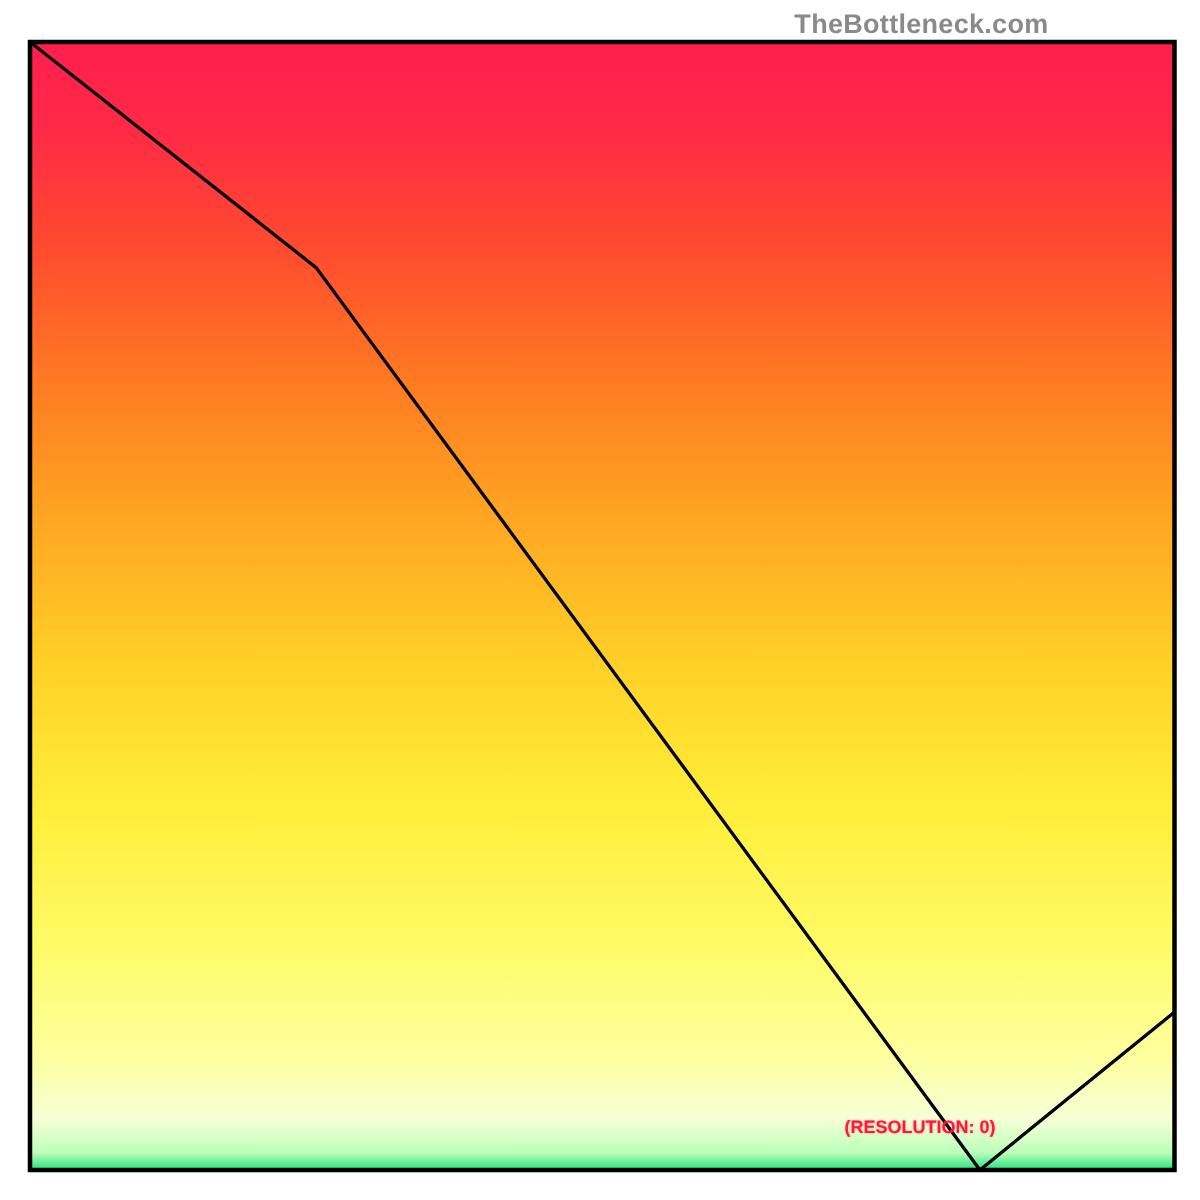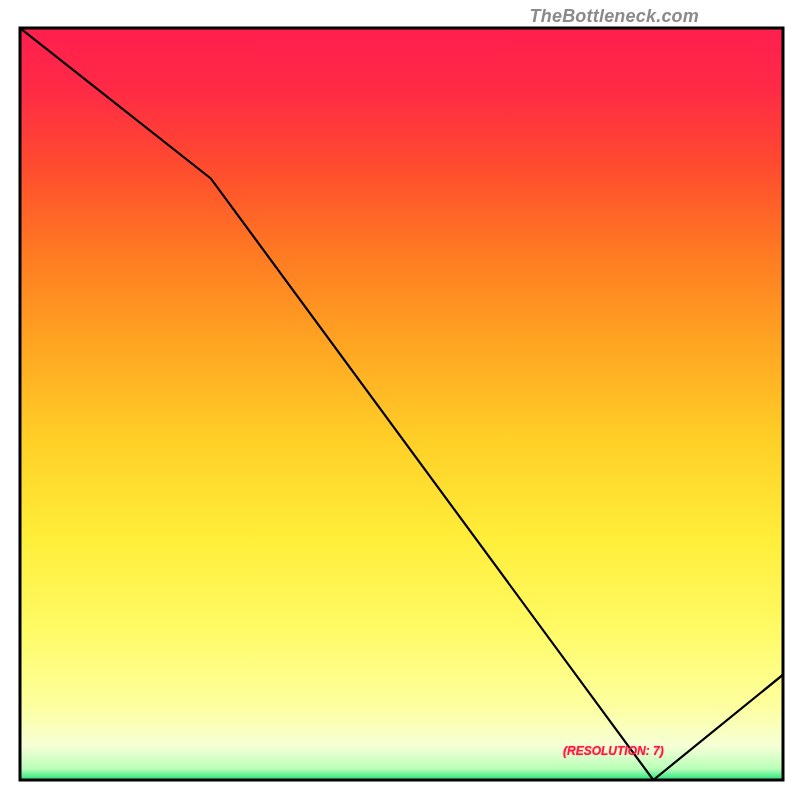--- a/index.html
+++ b/index.html
@@ -7,21 +7,20 @@
     padding: 0;
     width: 800px;
     height: 800px;
     background: #ffffff;
     overflow: hidden;
   }
   .stage {
     position: relative;
     width: 717px;
     height: 800px;
-    font-style: italic;
   }
   .attribution {
     position: absolute;
     top: 6px;
     right: 18px;
     font-family: Arial, Helvetica, sans-serif;
     font-size: 18px;
     font-weight: 700;
     color: #8a8a8a;
     letter-spacing: 0.2px;
@@ -76,15 +75,15 @@
 
     <rect id="plotBG" fill="url(#bgGrad)" x="20" y="28" width="763" height="752"></rect>
 
     <g clip-path="url(#clipPlot)">
       <path id="dataLine" fill="none" d="M20.00 28.00 L210.75 178.40 L653.29 780.00 L783.00 674.72" stroke="#000000" stroke-width="2.2" stroke-linejoin="miter" stroke-linecap="butt"></path>
     </g>
 
     <rect id="plotFrame" fill="none" x="20" y="28" width="763" height="752" stroke="#000000" stroke-width="3"></rect>
   </svg>
 
-  <div id="annot" class="bottom-label" style="left: 563px; top: 744px;">(RESOLUTION: 7)</div>
+  <div id="annot" class="bottom-label" style="left: 563px; top: 744px;">(RESOLUTION: 0)</div>
 
 </div>
 
 </body></html>

